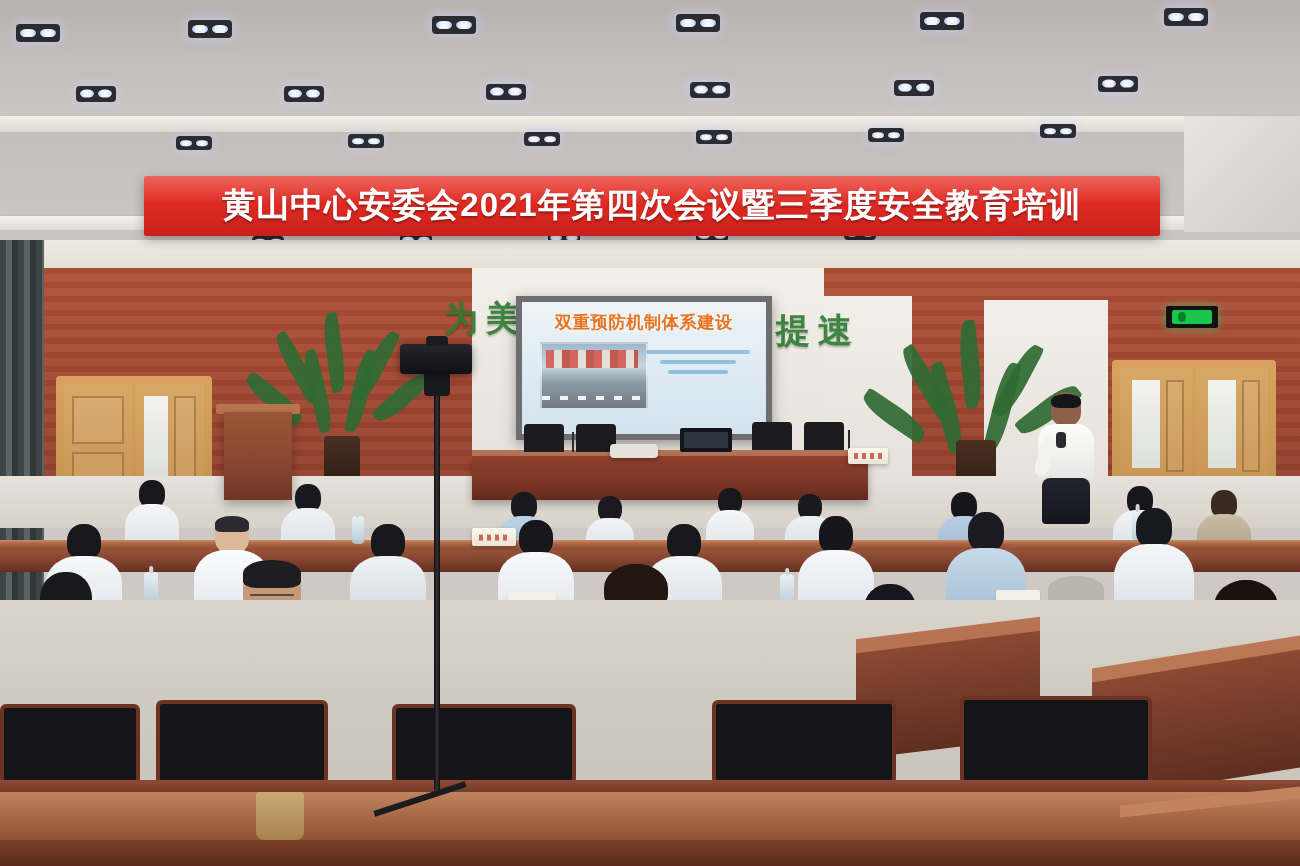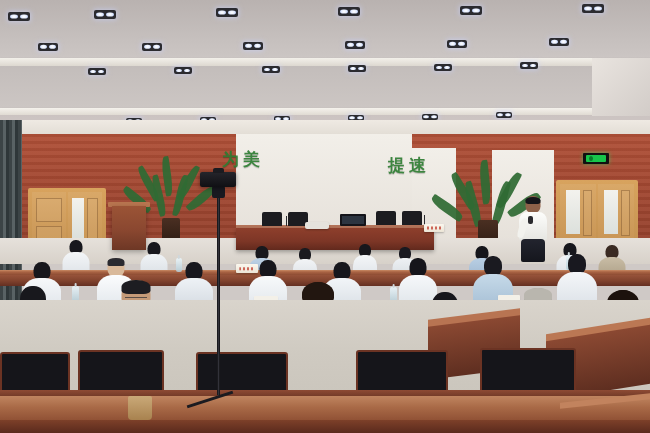--- a/index.html
+++ b/index.html
@@ -256,21 +256,35 @@
   <div class="wall-wood"></div>
   <div class="wall-cream-band"></div>
 
   <div class="niche" style="left:236px;top:134px;width:176px;height:104px;"></div>
   <div class="niche" style="left:412px;top:148px;width:44px;height:92px;"></div>
   <div class="niche" style="left:492px;top:150px;width:62px;height:90px;"></div>
 
   <div class="calli" style="left:222px;top:148px;">为美</div>
   <div class="calli" style="left:388px;top:154px;">提速</div>
 
-
+  <div class="banner">
+    <span>黄山中心安委会2021年第四次会议暨三季度安全教育培训</span>
+  </div>
+
+  <div class="screen-frame">
+    <div class="screen">
+      <div class="slide-title">双重预防机制体系建设</div>
+      <div class="slide-photo"></div>
+      <div class="slide-lines">
+        <div></div>
+          <div></div>
+          <div></div>
+      </div>
+    </div>
+  </div>
 
   <div class="curtain"></div>
 
   <div class="door-wrap" style="left:28px;top:188px;width:78px;height:72px;">
     <div class="door-casing"></div>
     <div class="door-leaf" style="left:4px;width:34px;">
       <div class="door-panel" style="left:4px;top:6px;right:4px;height:22px;"></div>
       <div class="door-panel" style="left:4px;top:34px;right:4px;bottom:6px;"></div>
     </div>
     <div class="door-leaf" style="left:40px;width:34px;">

